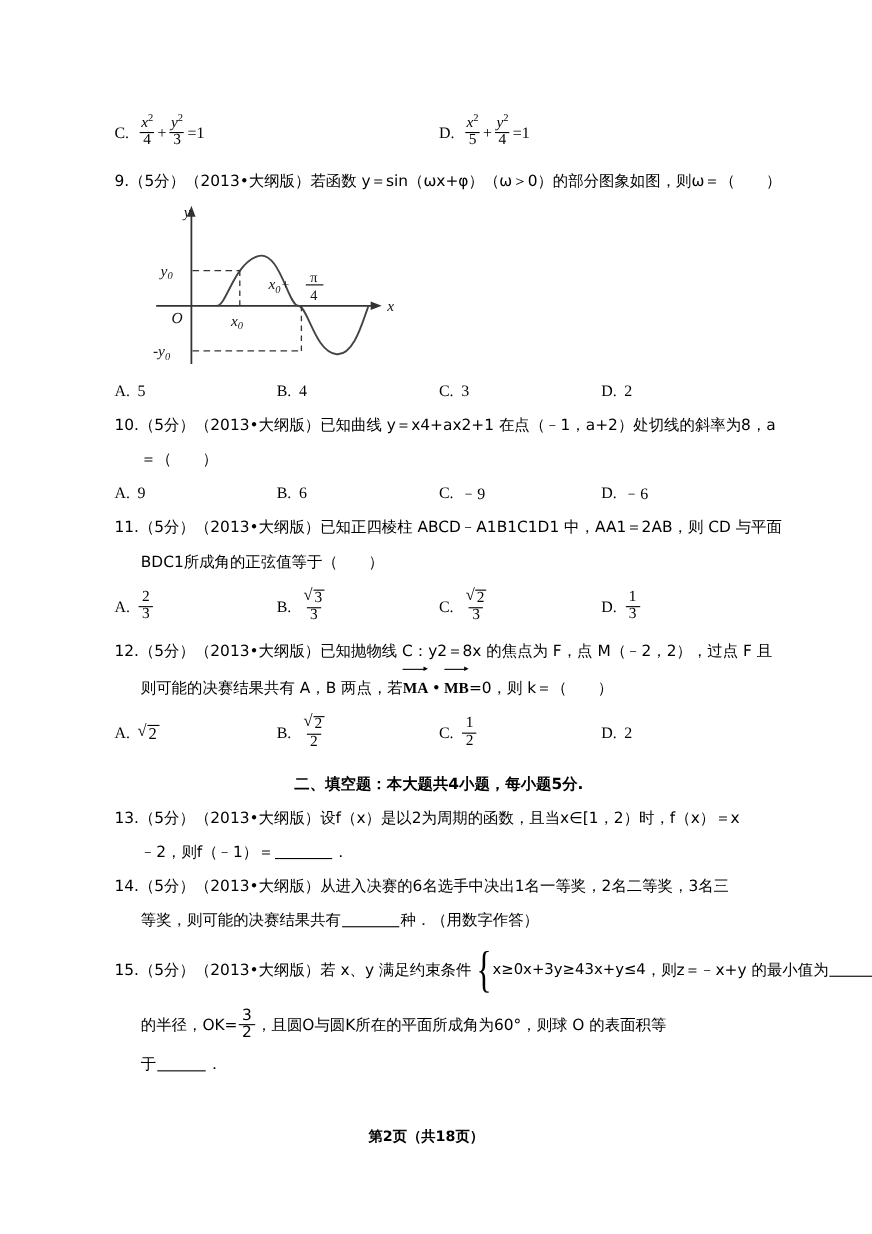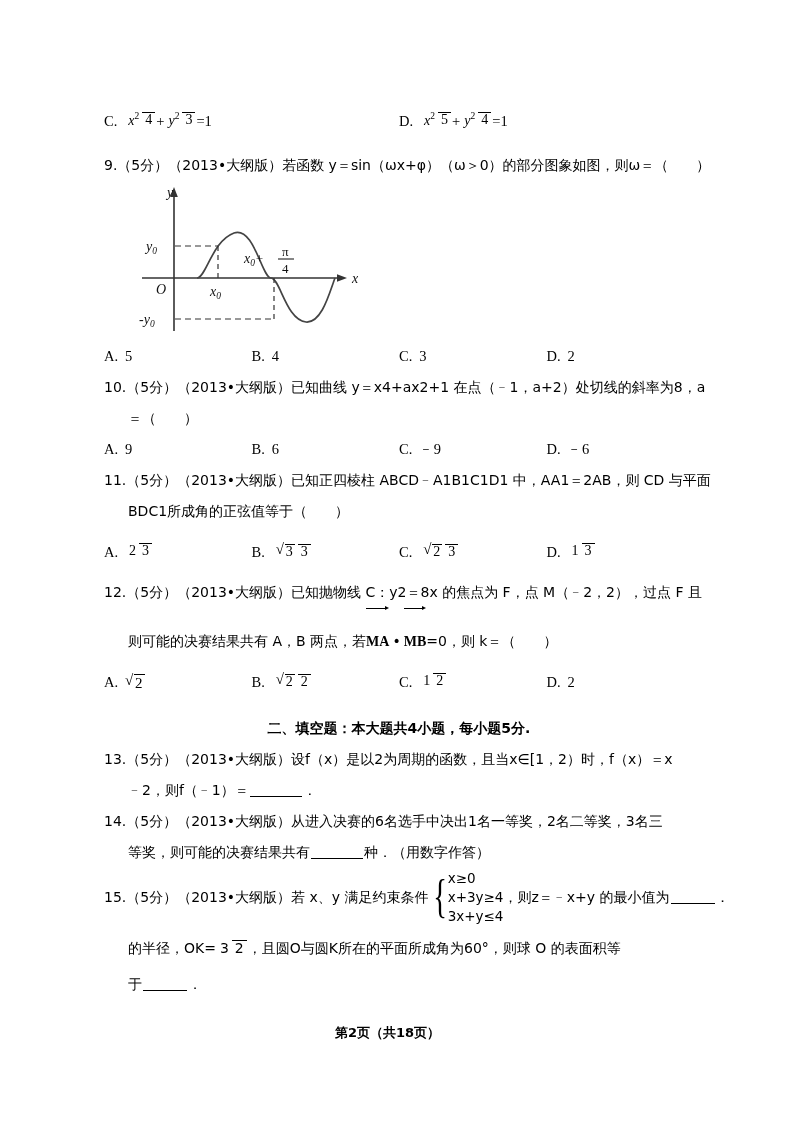--- a/index.html
+++ b/index.html
@@ -50,22 +50,22 @@
     align-items: center;
     white-space: nowrap;
   }
   .opt-tall { height: 50px; }
   .opt-short { height: 31px; }
   .olabel { margin-right: 7px; }
 
   
   .frac {
     display: inline-flex;
-    flex-direction: row;
-    align-items: flex-end;
+    flex-direction: column;
+    align-items: center;
     vertical-align: middle;
     line-height: 1.05;
     font-size: 14px;
     margin: 0 1px;
     position: relative;
     top: -1px;
   }
   .frac .num { padding: 0 3px; }
   .frac .den { padding: 0 3px; border-top: 1px solid #000; }
 
@@ -87,21 +87,21 @@
     padding: 0 2px 0 1px;
     display: inline-block;
   }
 
   sup.sp { font-size: 9.5px; vertical-align: super; }
 
   
   .vec {
     display: inline-block;
     position: relative;
-    padding-top: 18px;
+    padding-top: 3px;
     font-style: normal;
     font-family: "Liberation Serif", serif;
     font-weight: 600;
     letter-spacing: 0px;
   }
   .vec::after {
     content: "";
     position: absolute;
     left: 0; right: 2px; top: 0px;
     border-top: 1.1px solid #000;
@@ -144,21 +144,20 @@
   }
   .sys .brace {
     font-size: 46px;
     line-height: 0.78;
     font-family: "Liberation Serif", serif;
     transform: scaleX(0.62);
     margin-right: -3px;
   }
   .sys .rows {
     display: flex;
-    flex-direction: column;
     font-size: 13.5px;
     line-height: 19px;
     font-family: "DejaVu Sans", sans-serif;
   }
   .q15 { line-height: 58px; }
 
   
   .figure-wrap {
     position: relative;
     height: 160px;

